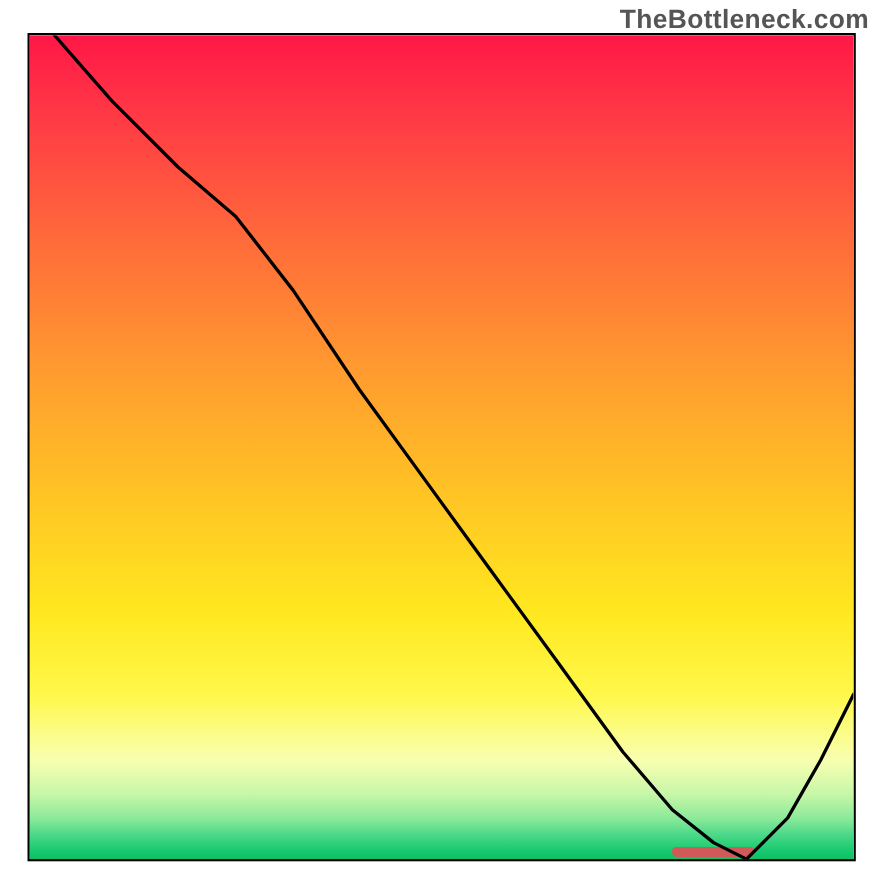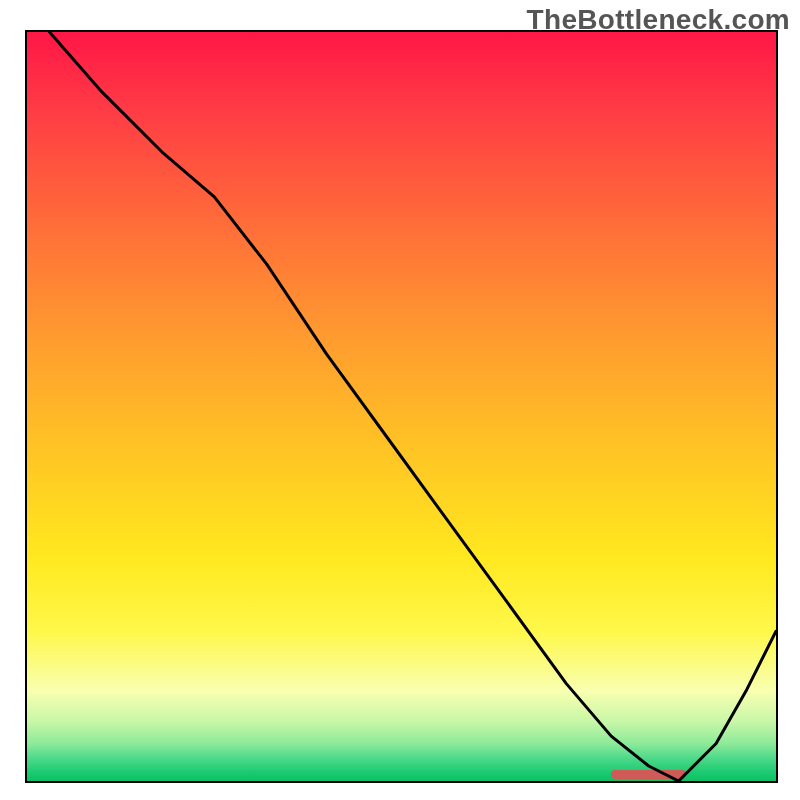--- a/index.html
+++ b/index.html
@@ -12,21 +12,21 @@
   }
   .container {
     position: relative;
     width: 800px;
     height: 800px;
   }
   .watermark {
     position: absolute;
     top: 4px;
     right: 10px;
-    font-size: 28px;
+    font-size: 24px;
     font-weight: 600;
     color: #555;
     letter-spacing: 0.3px;
     z-index: 10;
   }
   .plot {
     position: absolute;
     
     left: 25px;
     top: 30px;

